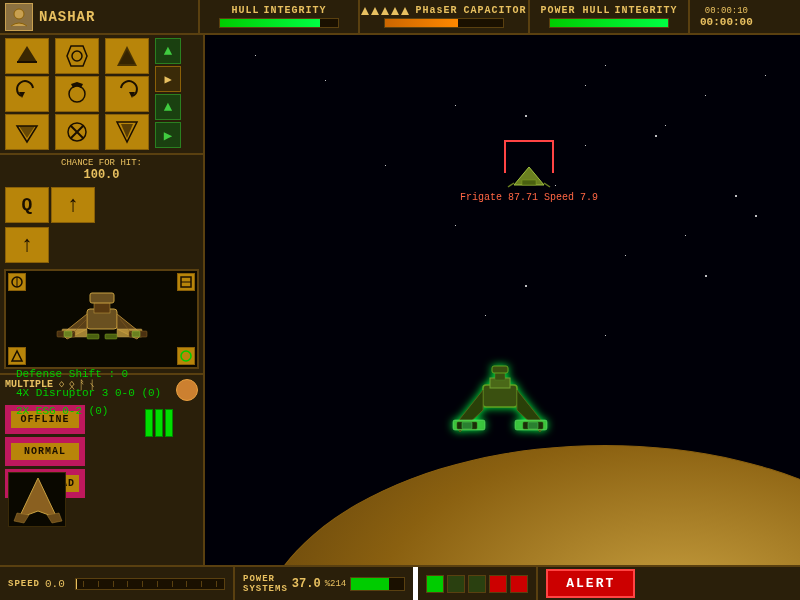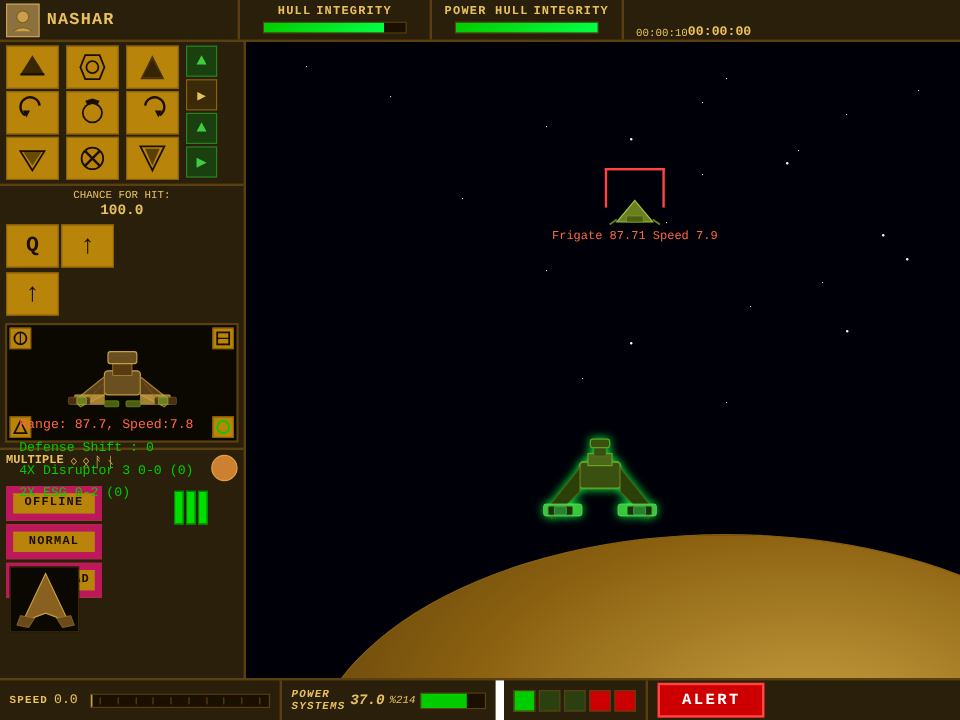--- a/index.html
+++ b/index.html
@@ -65,21 +65,22 @@
     .progress-bar-fill {
       height: 100%;
       background: linear-gradient(to right, #00cc00, #00ff44);
     }
     .progress-bar-fill-orange {
       height: 100%;
       background: linear-gradient(to right, #cc6600, #ff8800);
     }
     #timer-section {
       display: flex;
-      align-items: flex-end;
+      flex-direction: column;
+      align-items: center;
       justify-content: center;
       height: 100%;
       padding: 0 10px;
     }
 
     
     #main {
       display: flex;
       width: 800px;
       height: 530px;
@@ -371,20 +372,37 @@
   <div class="top-section" style="width:160px;">
     <div style="display:flex;gap:4px;">
       <span class="top-section-label">HULL</span>
       <span class="top-section-label">INTEGRITY</span>
     </div>
     <div class="progress-bar-container">
       <div class="progress-bar-fill" style="width:85%;"></div>
     </div>
   </div>
 
+  <div class="top-section" style="width:170px;">
+    <div style="display:flex;gap:6px;align-items:center;">
+
+      <div style="display:flex;gap:2px;">
+        <div style="width:0;height:0;border-left:4px solid transparent;border-right:4px solid transparent;border-bottom:8px solid #e8c060;"></div>
+        <div style="width:0;height:0;border-left:4px solid transparent;border-right:4px solid transparent;border-bottom:8px solid #e8c060;"></div>
+        <div style="width:0;height:0;border-left:4px solid transparent;border-right:4px solid transparent;border-bottom:8px solid #e8c060;"></div>
+        <div style="width:0;height:0;border-left:4px solid transparent;border-right:4px solid transparent;border-bottom:8px solid #e8c060;"></div>
+        <div style="width:0;height:0;border-left:4px solid transparent;border-right:4px solid transparent;border-bottom:8px solid #e8c060;"></div>
+      </div>
+      <span class="top-section-label">PHasER</span>
+      <span class="top-section-label">CAPACITOR</span>
+    </div>
+    <div class="progress-bar-container">
+      <div class="progress-bar-fill-orange" style="width:62%;"></div>
+    </div>
+  </div>
 
   <div class="top-section" style="width:160px;">
     <div style="display:flex;gap:4px;">
       <span class="top-section-label">POWER HULL</span>
       <span class="top-section-label">INTEGRITY</span>
     </div>
     <div class="progress-bar-container">
       <div class="progress-bar-fill" style="width:100%;"></div>
     </div>
   </div>
@@ -570,21 +588,20 @@
           <div style="display:flex;gap:2px;">
             <div style="width:8px;height:28px;background:#00dd00;border:1px solid #008800;"></div>
             <div style="width:8px;height:28px;background:#00dd00;border:1px solid #008800;"></div>
             <div style="width:8px;height:28px;background:#00dd00;border:1px solid #008800;"></div>
           </div>
         </div>
       </div>
     </div>
 
     <div id="combat-stats" style="padding:4px 6px;font-size:11px;line-height:1.7;">
-      <div style="color:#ff6644;">Range: 87.7, Speed:7.8</div>
       <div style="color:#00cc00;">Defense Shift : 0</div>
       <div style="color:#00cc00;">4X Disruptor 3 0-0 (0)</div>
       <div style="color:#00cc00;">2X ESG 0-2 (0)</div>
     </div>
 
     <div style="position:absolute;bottom:38px;left:8px;width:58px;height:55px;background:#0a0800;border:1px solid #3a2a08;">
       <svg viewBox="0 0 58 55" width="58" height="55">
         <polygon points="29,5 10,45 29,38 48,45" fill="#8a6020" stroke="#c8a040" stroke-width="1"></polygon>
         <polygon points="8,40 20,42 15,50 5,48" fill="#6a4a18" stroke="#a88030" stroke-width="0.5"></polygon>
         <polygon points="50,40 38,42 43,50 53,48" fill="#6a4a18" stroke="#a88030" stroke-width="0.5"></polygon>
@@ -684,21 +701,21 @@
         <div style="width:1px;height:6px;background:#5a4010;"></div>
         <div style="width:1px;height:6px;background:#5a4010;"></div>
         <div style="width:1px;height:6px;background:#5a4010;"></div>
         <div style="width:1px;height:6px;background:#5a4010;"></div>
         <div style="width:1px;height:6px;background:#5a4010;"></div>
         <div style="width:1px;height:6px;background:#5a4010;"></div>
       </div>
     </div>
   </div>
 
-  <div id="power-section" style="display:flex;align-items:center;gap:4px;padding:0 8px;border-right:7px solid #ffffff;height:100%;font-style:italic;">
+  <div id="power-section" style="display:flex;align-items:center;gap:4px;padding:0 8px;border-right:5px solid #ffffff;height:100%;">
     <div style="display:flex;flex-direction:column;">
       <span class="bottom-label">POWER</span>
       <span class="bottom-label">SYSTEMS</span>
     </div>
     <span style="color:#e8c060;font-size:12px;font-weight:bold;">37.0</span>
     <span style="color:#e8c060;font-size:9px;">%214</span>
     <div id="power-bar" style="width:55px;height:14px;background:#1a1000;border:1px solid #5a4010;">
       <div id="power-fill" style="width:72%;height:100%;background:#00cc00;"></div>
     </div>
   </div>

